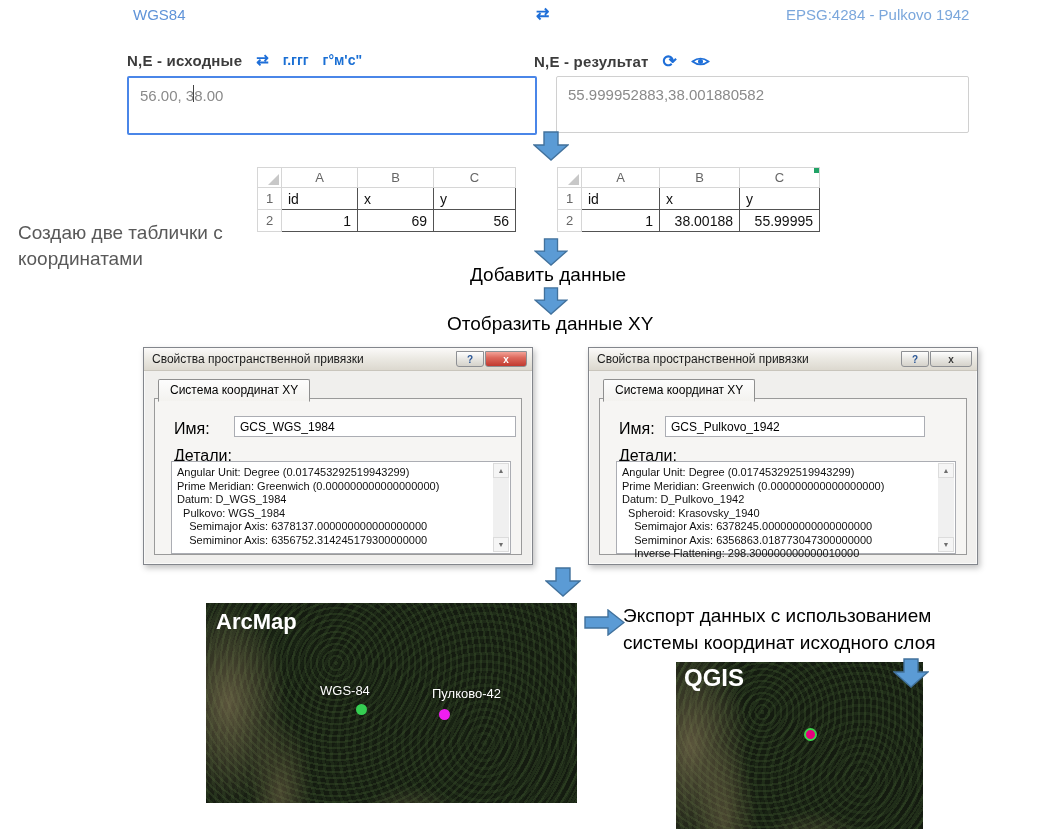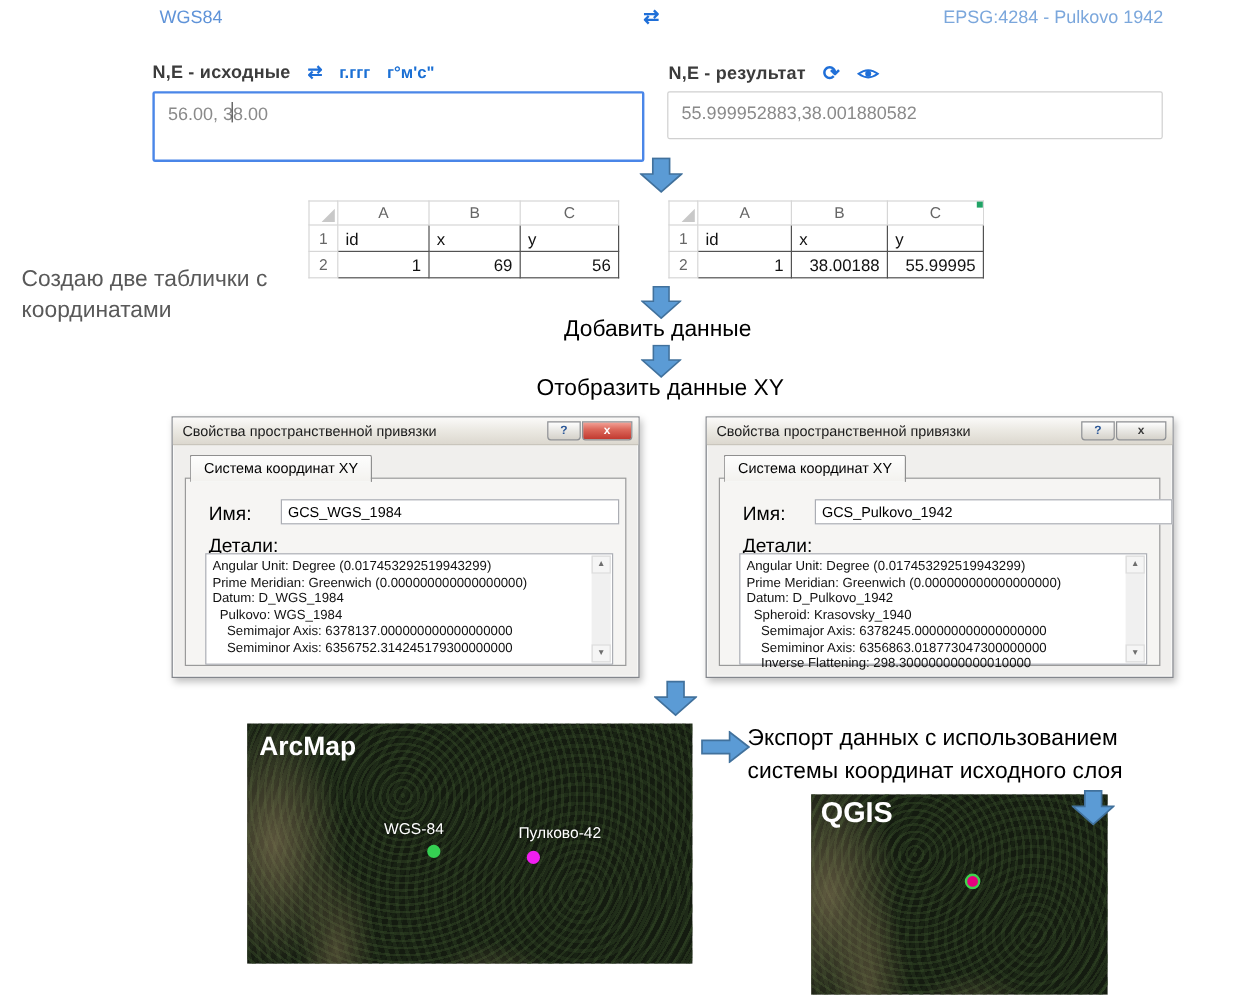--- a/index.html
+++ b/index.html
@@ -81,36 +81,36 @@
 <span class="abs crs-link" style="left:133px; top:6px;">WGS84</span>
 <span class="abs blue-ico" style="left:536px; top:4px; font-size:16px;">⇄</span>
 <span class="abs crs-link light" style="left:786px; top:6px;">EPSG:4284 - Pulkovo 1942</span>
 
 <div class="abs conv-head" style="left:127px; top:51px;">
   <span class="conv-label">N,E - исходные</span>
   <span class="blue-ico" style="font-size:15px;">⇄</span>
   <span class="conv-link">г.ггг</span>
   <span class="conv-link">г°м'с"</span>
 </div>
-<div class="abs conv-head" style="left:557px; top:51px;justify-content:center;">
+<div class="abs conv-head" style="left:534px; top:51px;justify-content:center;">
   <span class="conv-label">N,E - результат</span>
   <span class="blue-ico" style="font-size:17px;">⟳</span>
   <span style="display:inline-flex;">
     <svg width="19" height="13" viewBox="0 0 19 13">
         <path d="M1.5 6.5 Q9.5 0.5 17.5 6.5 Q9.5 12.5 1.5 6.5 Z" fill="none" stroke="#1f6fd8" stroke-width="1.7"></path>
         <circle cx="9.5" cy="6.5" r="2.5" fill="#1f6fd8"></circle>
       </svg>
   </span>
 </div>
 
 <div class="abs" style="left:127px; top:76px;">
   <textarea class="conv ta-src" style="width: 410px; height: 59px;">56.00, 38.00</textarea>
   <div class="caret abs" style="left:66px; top:9px;"></div>
 </div>
-<textarea class="abs conv ta-dst" style="left: 556px; top: 76px; width: 413px; height: 40px;">55.999952883,38.001880582</textarea>
+<textarea class="abs conv ta-dst" style="left: 556px; top: 76px; width: 413px; height: 57px;">55.999952883,38.001880582</textarea>
 
 <svg class="abs flow" style="left:533px; top:131px;" width="36" height="30" viewBox="0 0 36 30">
   <polygon points="11,1 25,1 25,14 35,14 18,29 1,14 11,14" fill="#5b9bd5" stroke="#41719c" stroke-width="1.4"></polygon>
 </svg>
 
 <div class="abs caption" style="left:18px; top:192px; width:242px;margin-top:28px;">Создаю две таблички с координатами</div>
 
 <table class="xl abs" style="left:257px; top:167px;">
   <colgroup>
       <col style="width:24px">
@@ -215,21 +215,21 @@
   <div class="dlg-title">
       <span>Свойства пространственной привязки</span>
     </div>
   <div class="dlg-btns">
     <div class="tbtn help">?</div>
     <div class="tbtn close-grey">x</div>
   </div>
   <div class="tab">Система координат XY</div>
   <div class="tabpane"></div>
   <div class="fld-label" style="left:30px; top:72px;">Имя:</div>
-  <div class="fld-input" style="left:90px; top:68px; width:298px;">GCS_Pulkovo_1942</div>
+  <div class="fld-input" style="left:76px; top:68px; width:260px;">GCS_Pulkovo_1942</div>
   <div class="fld-label" style="left:30px; top:99px;">Детали:</div>
   <div class="details-box" style="left:27px; top:113px; width:340px; height:93px;">
     <div class="details-lines">
       <div>Angular Unit: Degree (0.017453292519943299)</div>
       <div>Prime Meridian: Greenwich (0.000000000000000000)</div>
       <div>Datum: D_Pulkovo_1942</div>
       <div>  Spheroid: Krasovsky_1940</div>
       <div>    Semimajor Axis: 6378245.000000000000000000</div>
       <div>    Semiminor Axis: 6356863.018773047300000000</div>
       <div>    Inverse Flattening: 298.300000000000010000</div>

